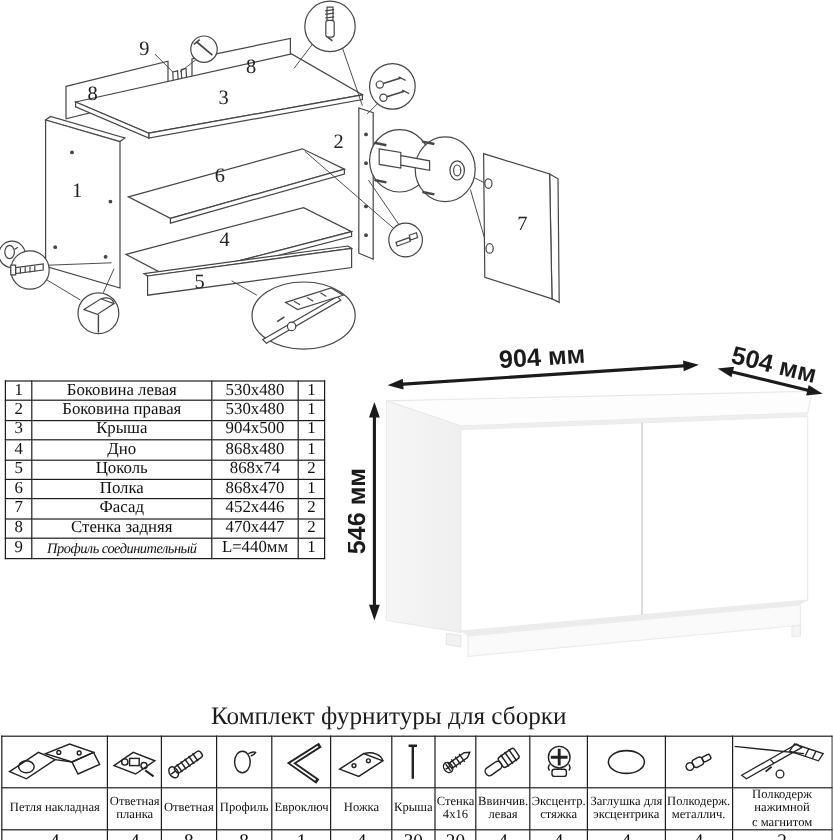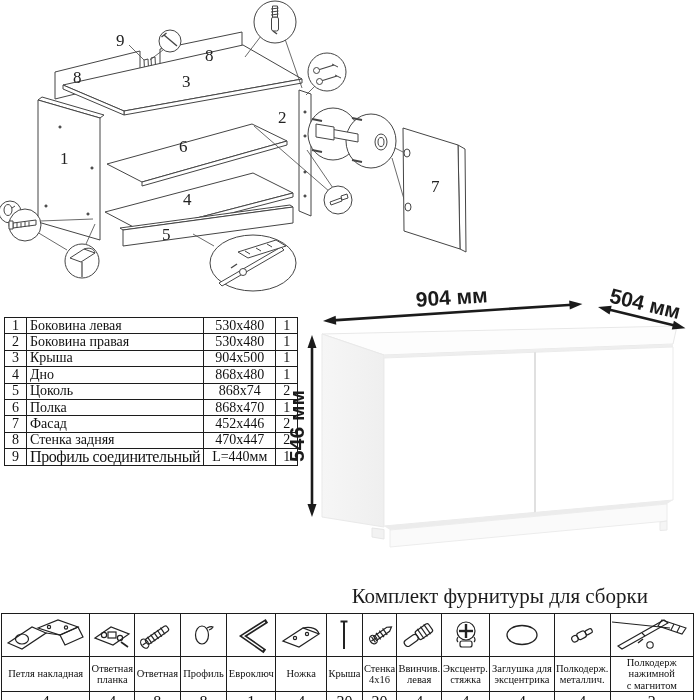--- a/index.html
+++ b/index.html
@@ -10,30 +10,30 @@
   
   .exploded{position:absolute;left:0;top:0;}
   .exploded polygon,.exploded rect,.exploded ellipse,.exploded circle,.exploded path,.exploded line,.exploded polyline{
     vector-effect:non-scaling-stroke;
   }
   .part-label{font-family:"Liberation Serif",serif;font-size:17px;fill:#222;}
   
   .parts-table{position:absolute;left:4px;top:317px;border-collapse:collapse;table-layout:fixed;}
   .parts-table td{
     border:1.4px solid #1c1c1c;height:15.4px;padding:0 3px;font-size:14px;line-height:1;
-    white-space:nowrap;overflow:hidden;
+    white-space:nowrap;overflow:hidden;text-align:center;
   }
   .parts-table td.c{text-align:center;padding:0 1px;}
-  .parts-table tr:last-child td.name{font-size:16px;letter-spacing:-0.4px;}
+  .parts-table tr:last-child td.name{font-size:12px;letter-spacing:-0.4px;font-style:italic;}
   
   .render{position:absolute;left:290px;top:280px;}
   .dim-text{font-family:"Liberation Sans",sans-serif;font-weight:bold;font-size:21px;fill:#1b1b1b;}
   
   .hw-title{
-    position:absolute;left:0;top:584px;width:648px;text-align:right;
+    position:absolute;left:0;top:584px;width:648px;text-align:center;
     font-size:21px;color:#1c1c1c;
   }
   .hw-table{position:absolute;left:1px;top:613px;border-collapse:collapse;table-layout:fixed;}
   .hw-table td{border:1.4px solid #1c1c1c;padding:0;text-align:center;vertical-align:middle;}
   .hw-table .ico{height:42px;}
   .hw-table .nm{height:25px;font-size:10.5px;line-height:1.08;white-space:pre-line;padding:0 1px;}
   .hw-table .qt{height:20px;font-size:16px;}
   .hw-ico{display:block;margin:0 auto;}
 </style>
 </head>

